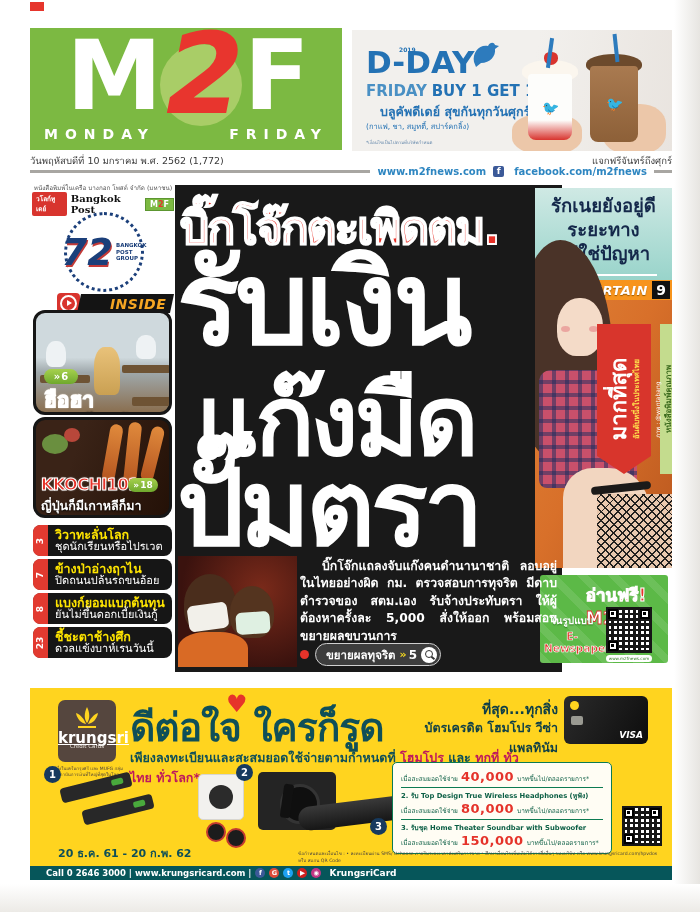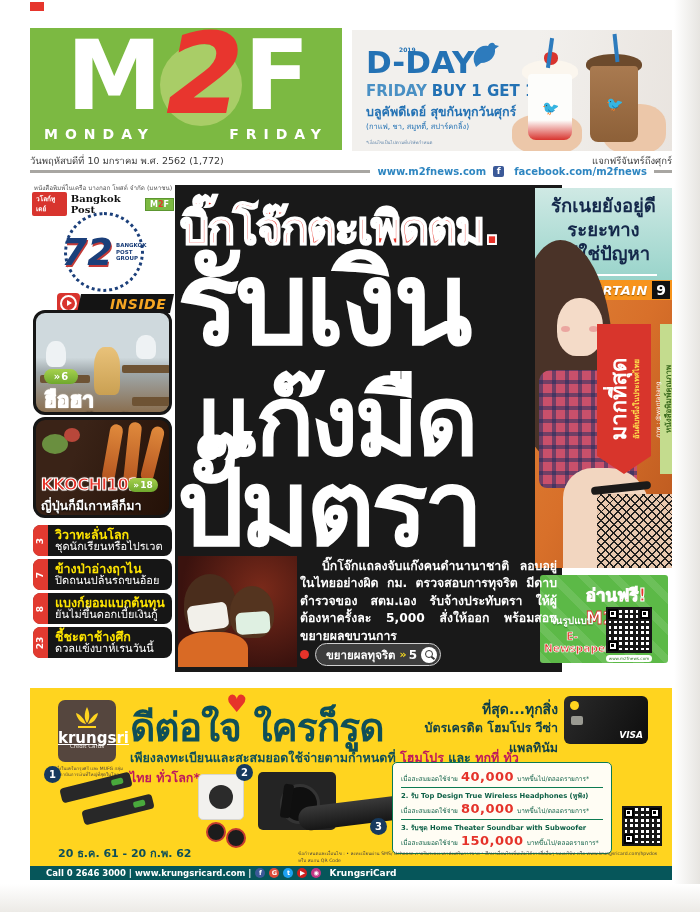--- a/index.html
+++ b/index.html
@@ -20,21 +20,21 @@
   .mast-days{position:absolute;left:14px;right:14px;bottom:8px;display:flex;justify-content:space-between;color:#fff;font-weight:bold;font-size:14px;letter-spacing:7px;}
 
   
   .topad{left:352px;top:30px;width:320px;height:121px;background:linear-gradient(100deg,#f2f0ed 55%,#e9e4df);overflow:hidden;}
   .dday{position:absolute;left:14px;top:14px;color:#2472b4;font-weight:900;font-size:31px;letter-spacing:0px;}
   .dday-year{position:absolute;left:47px;top:16px;font-size:6px;font-weight:bold;color:#2472b4;}
   .bird{position:absolute;left:116px;top:10px;width:34px;height:30px;}
   .topad-l1{position:absolute;left:14px;top:52px;font-size:15px;color:#2472b4;}
   .topad-l1 .thin{font-weight:600;color:#4a90c4;}
   .topad-l1 b{font-weight:900;}
-  .topad-l2{position:absolute;left:14px;top:72px;font-size:12.5px;font-weight:bold;color:#2472b4;}
+  .topad-l2{position:absolute;left:28px;top:72px;font-size:12.5px;font-weight:bold;color:#2472b4;}
   .topad-l3{position:absolute;left:14px;top:90px;font-size:7.5px;color:#2472b4;}
   .topad-foot{position:absolute;left:14px;bottom:5px;font-size:4.5px;color:#5e83a8;}
   .hand{position:absolute;background:#ecc7a9;border-radius:40%;}
   .cup{position:absolute;border-radius:4px 4px 8px 8px;}
   .cup1{left:176px;top:44px;width:44px;height:66px;background:linear-gradient(#fdfdfb 70%,#d8342e);}
   .cup1-top{position:absolute;left:170px;top:30px;width:56px;height:22px;border-radius:50% 50% 40% 40%;background:#fbf6ee;}
   .straw1{position:absolute;left:196px;top:8px;width:4px;height:30px;background:#2d7bbd;transform:rotate(8deg);}
   .berry{position:absolute;left:192px;top:22px;width:14px;height:13px;border-radius:50% 50% 60% 60%;background:#d8342e;}
   .cup2{left:238px;top:36px;width:48px;height:76px;background:linear-gradient(#a97a50,#8d6038);}
   .cup2-top{position:absolute;left:234px;top:24px;width:56px;height:20px;border-radius:50% 50% 40% 40%;background:#6c4a2c;}

